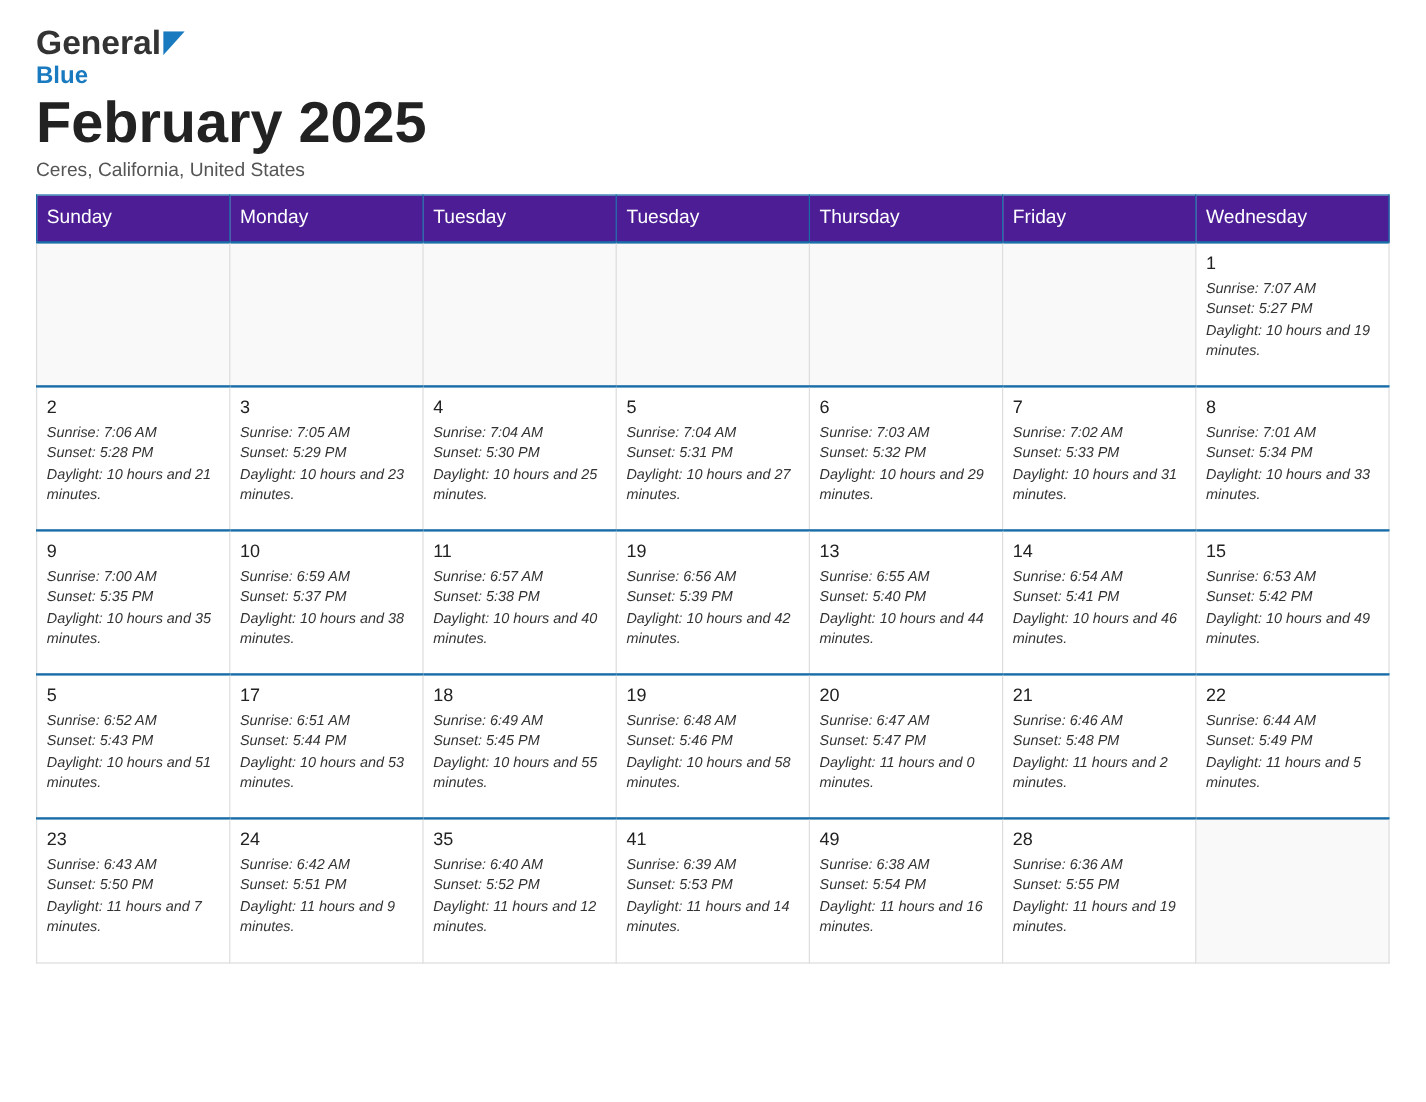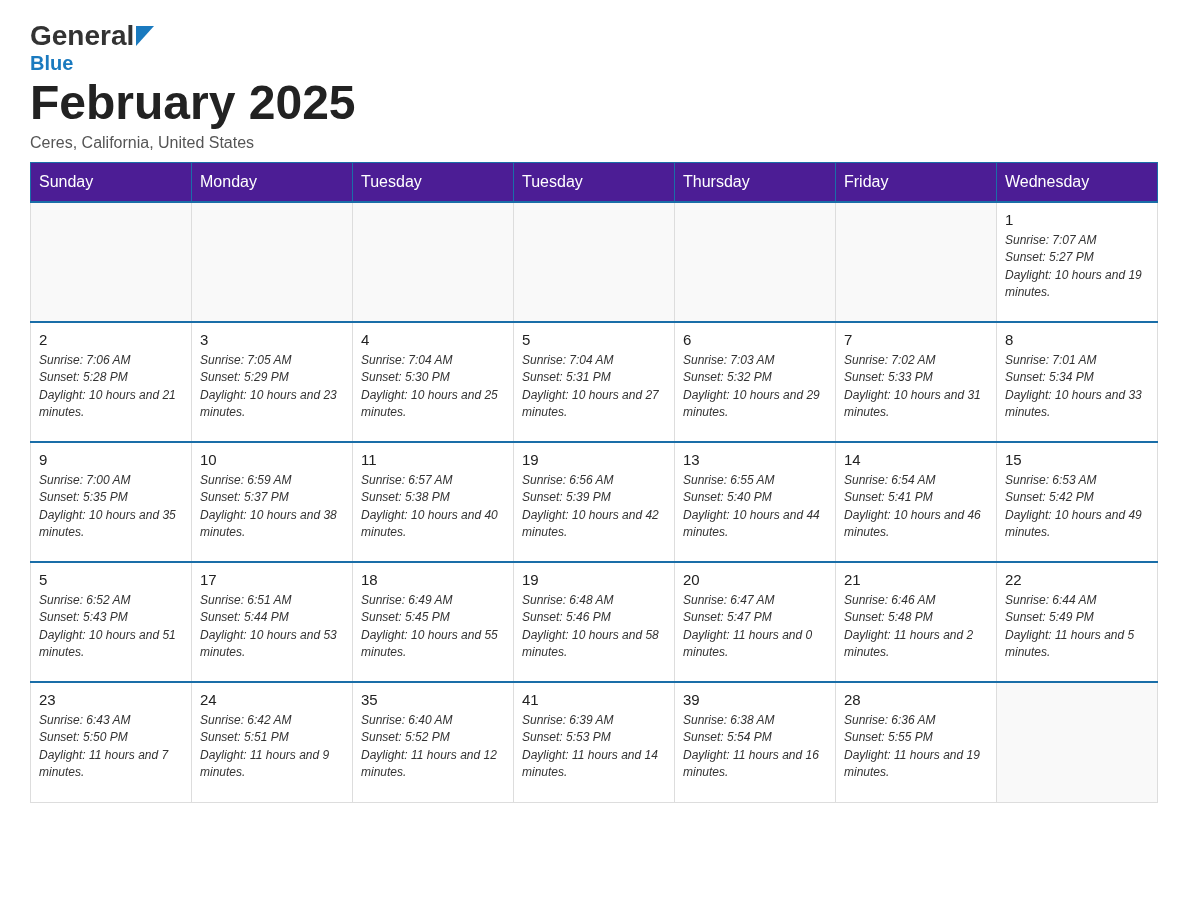--- a/index.html
+++ b/index.html
@@ -242,21 +242,21 @@
         </td>
         <td>
           <span class="day-number">35</span>
           <div class="day-info">Sunrise: 6:40 AM<br>Sunset: 5:52 PM<br>Daylight: 11 hours and 12 minutes.</div>
         </td>
         <td>
           <span class="day-number">41</span>
           <div class="day-info">Sunrise: 6:39 AM<br>Sunset: 5:53 PM<br>Daylight: 11 hours and 14 minutes.</div>
         </td>
         <td>
-          <span class="day-number">39</span>
+          <span class="day-number">49</span>
           <div class="day-info">Sunrise: 6:38 AM<br>Sunset: 5:54 PM<br>Daylight: 11 hours and 16 minutes.</div>
         </td>
         <td>
           <span class="day-number">28</span>
           <div class="day-info">Sunrise: 6:36 AM<br>Sunset: 5:55 PM<br>Daylight: 11 hours and 19 minutes.</div>
         </td>
         <td class="empty-cell"></td>
       </tr>
     </tbody>
 </table>

